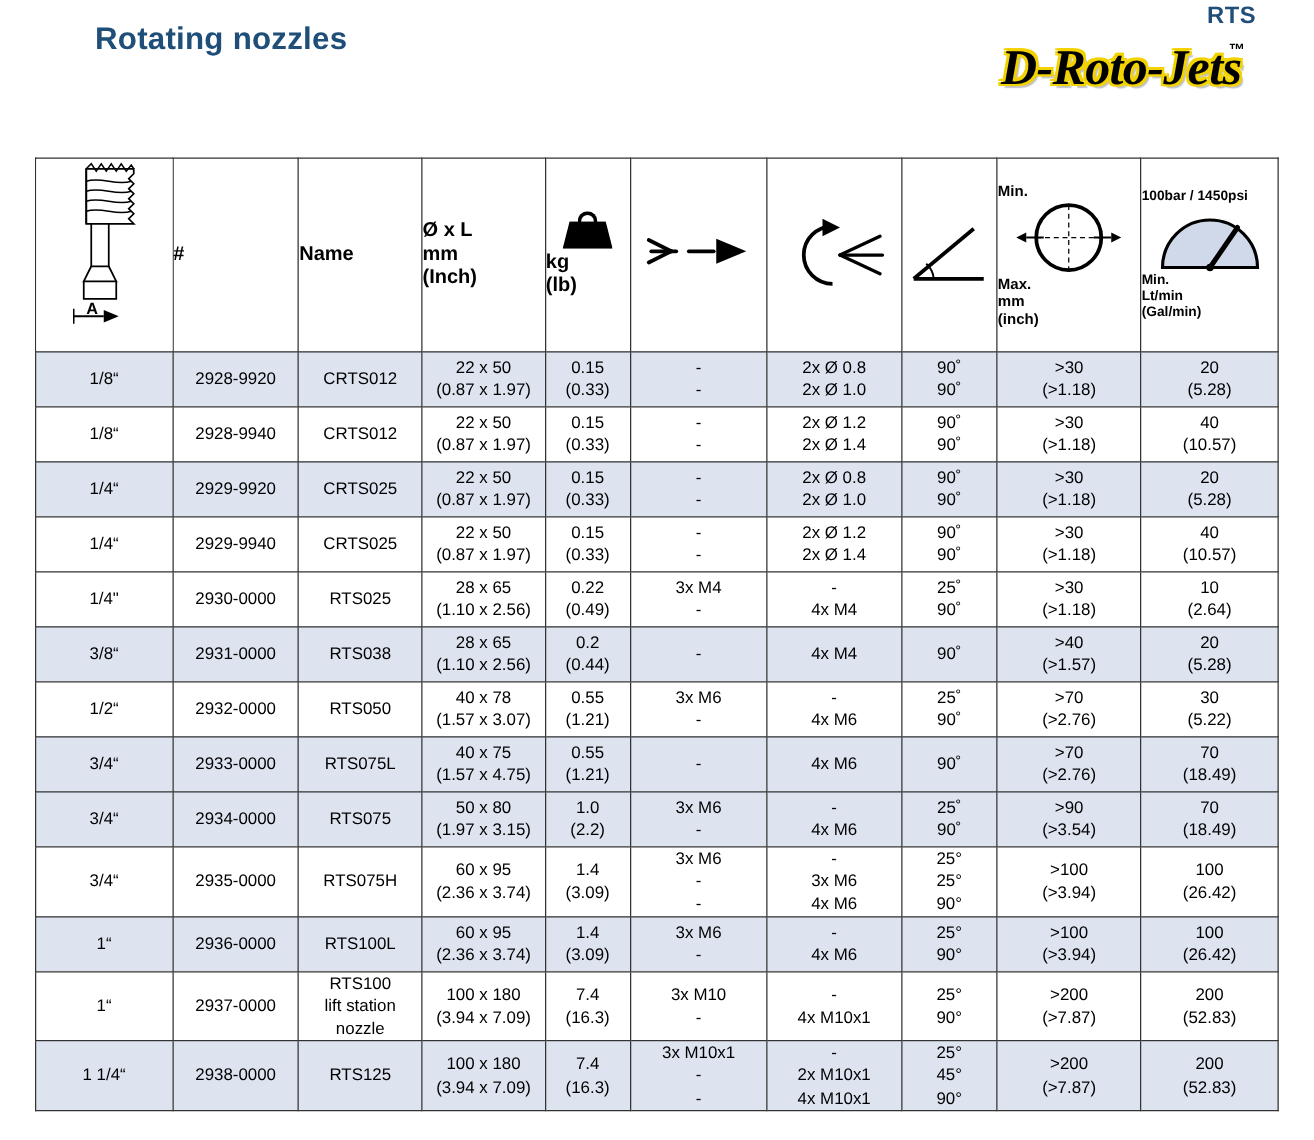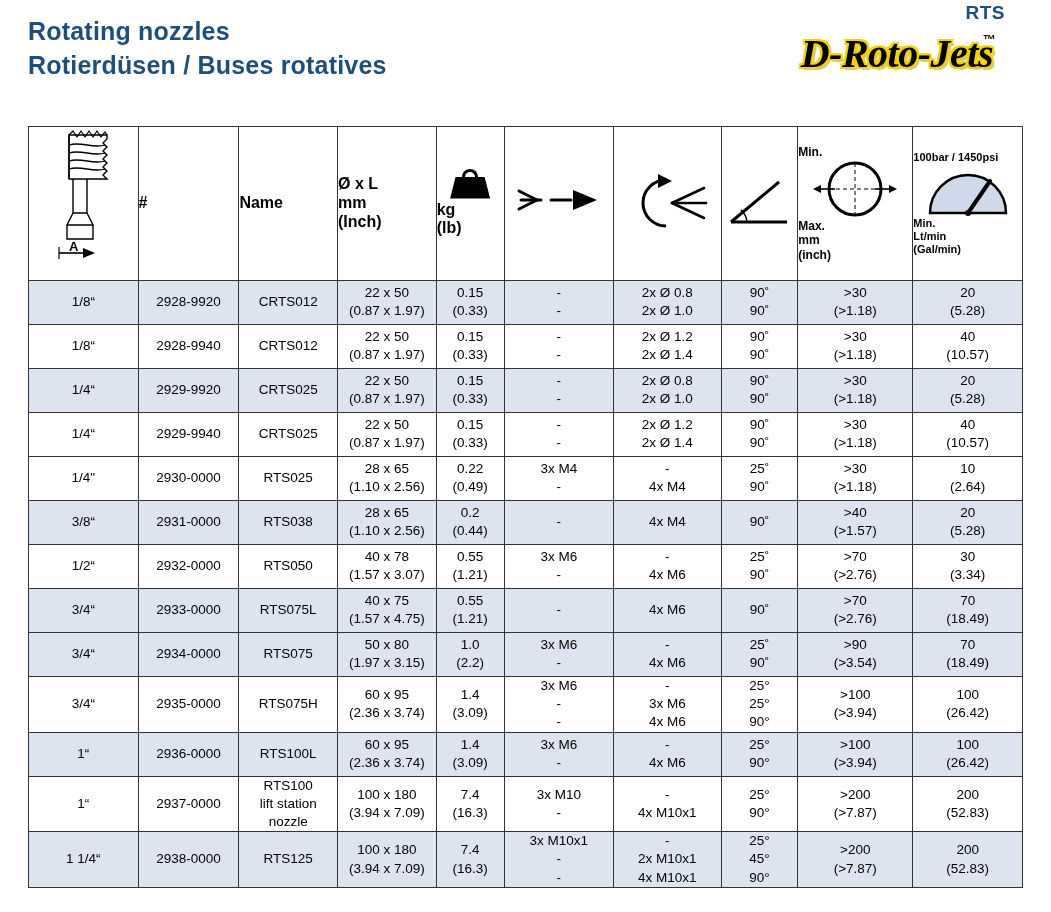--- a/index.html
+++ b/index.html
@@ -11,20 +11,21 @@
     font-family: "Liberation Sans", sans-serif;
     color: #000;
     position: relative;
     overflow: hidden;
   }
 
   
   .header {
     position: relative;
     height: 112px;
+    margin-left: 48px;
   }
   .titles {
     position: absolute;
     left: 28px;
     top: 14px;
   }
   .title-line {
     font-size: 25px;
     font-weight: bold;
     color: #1f4e79;
@@ -159,21 +160,20 @@
   td.cell-name { font-size: 13.5px; }
   .sub { display: block; }
   .two-line span { display: block; }
 </style>
 </head>
 <body>
 
 <div class="header">
   <div class="titles">
     <div class="title-line">Rotating nozzles</div>
-    <div class="title-line">Rotierdüsen / Buses rotatives</div>
   </div>
   <div class="rts-label">RTS</div>
   <div class="logo">
     <div class="logo-text">D-Roto-Jets</div>
     <div class="logo-tm">™</div>
   </div>
 </div>
 
 <div class="tbl-wrap">
 <table class="spec">
@@ -521,21 +521,21 @@
       <td class="two-line">
         <span>25˚</span>
         <span>90˚</span>
       </td>
       <td>
         <span class="sub">&gt;70</span>
         <span class="sub">(&gt;2.76)</span>
       </td>
       <td>
         <span class="sub">30</span>
-        <span class="sub">(3.34)</span>
+        <span class="sub">(5.22)</span>
       </td>
     </tr>
 
     <tr class="alt">
       <td class="cell-size">3/4“</td>
       <td class="cell-num">2933-0000</td>
       <td class="cell-name">RTS075L</td>
       <td>
         <span class="sub">40 x 75</span>
         <span class="sub">(1.57 x 4.75)</span>

